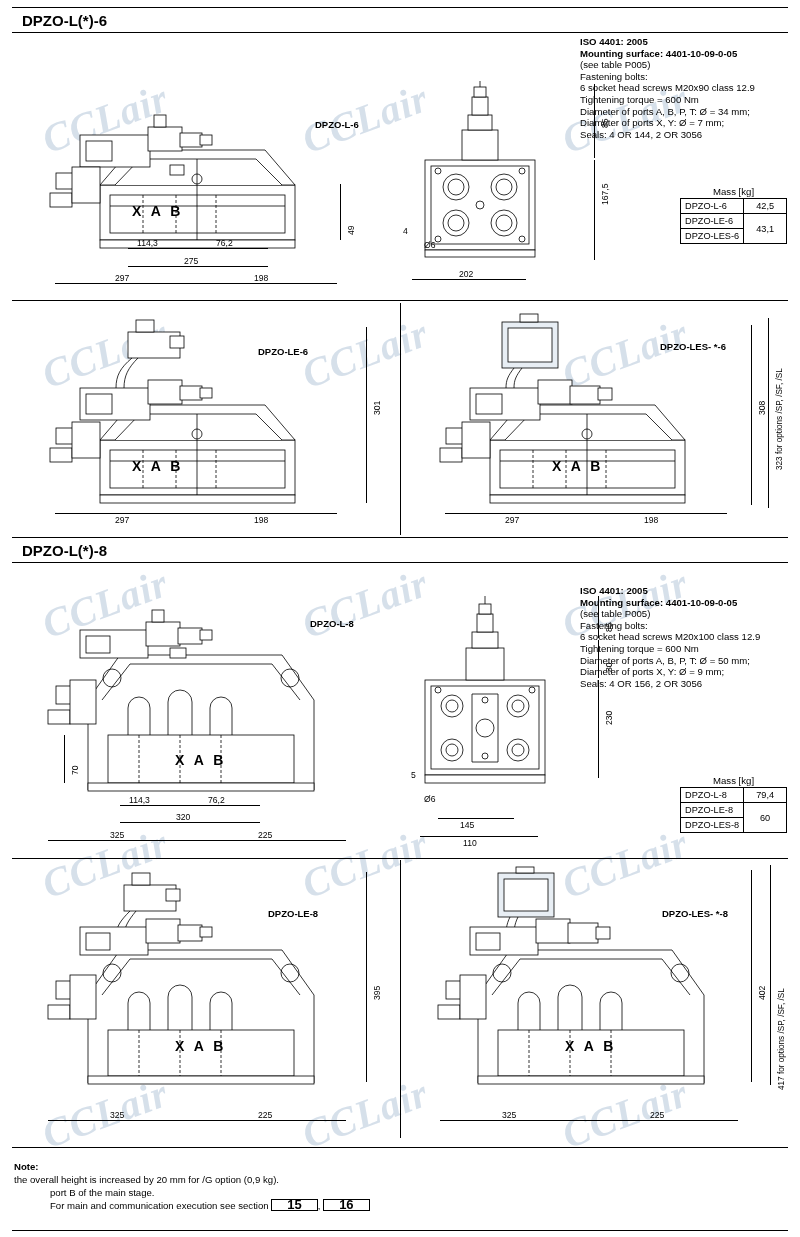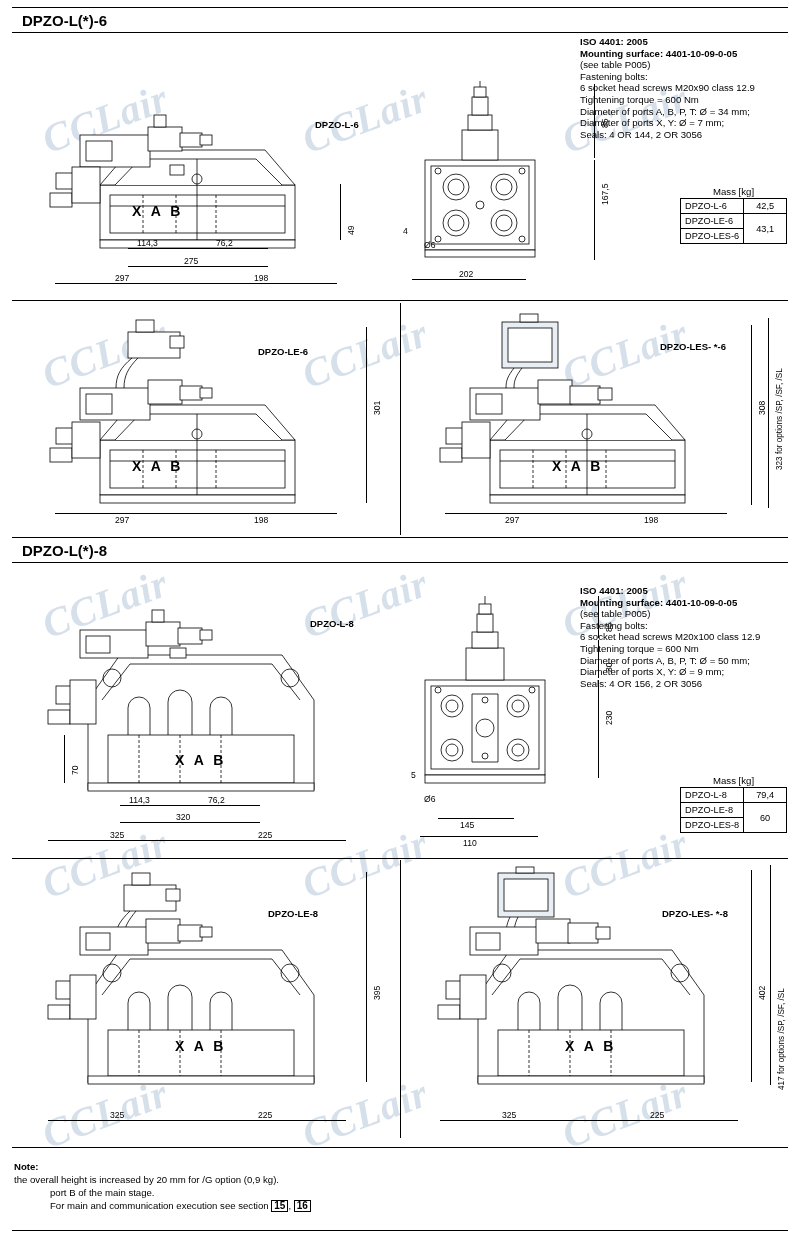--- a/index.html
+++ b/index.html
@@ -114,22 +114,22 @@
   
   .note{
     position:absolute;
     font-size:9.6px;
     line-height:13px;
   }
   .note b{font-weight:bold;}
   .note .boxed{
     display:inline-block;
     border:1px solid #000;
-    padding:0 2px;
-    font-size:10px;
+    padding:0 15px;
+    font-size:13px;
     line-height:9.5px;
     font-weight:bold;
   }
   .bottom-rule{
     position:absolute;
     left:12px;width:776px;
     border-top:1px solid #000;
     height:0;
   }
   svg{display:block;}

